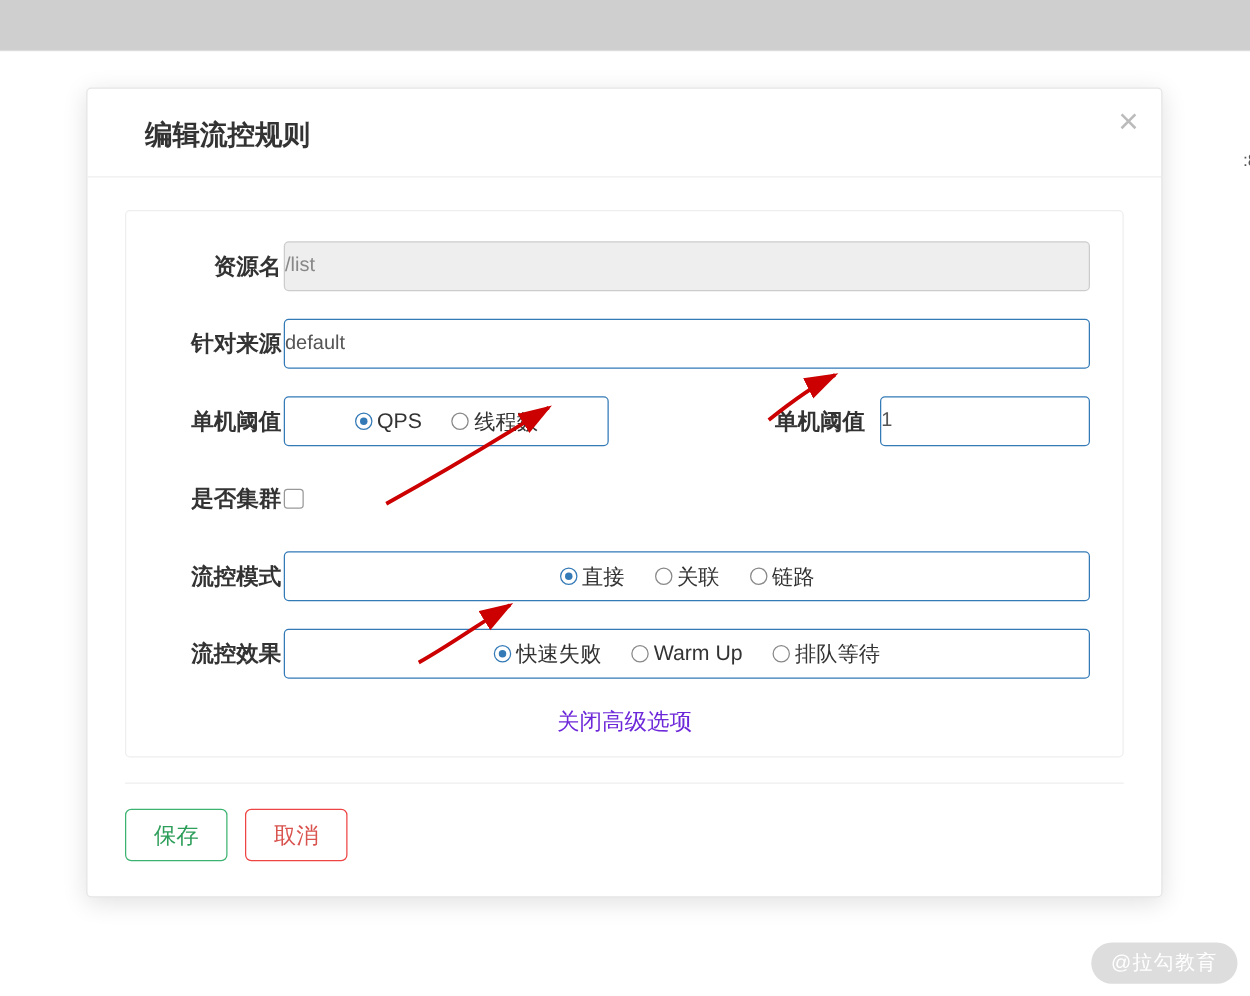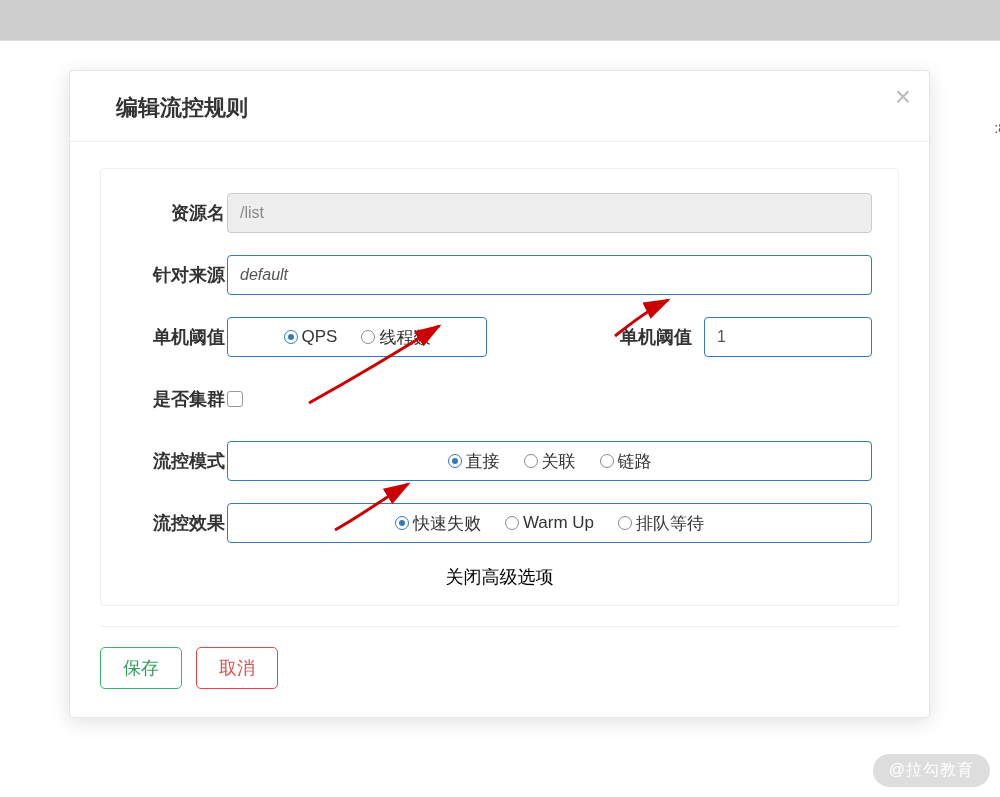--- a/index.html
+++ b/index.html
@@ -79,26 +79,26 @@
     }
     .form-field {
       flex: 1;
       display: flex;
       align-items: center;
     }
     .input-text, .input-disabled, .input-number, .panel-outlined {
       height: 40px;
       border: 1px solid #337ab7;
       border-radius: 4px;
-      padding: 0 12px;
+      padding: 0 0;
       font-size: 16px;
       color: #555;
       background: #fff;
     }
-    .input-text { width: 100%; font-style: italic; }
+    .input-text { width: 100%; }
     .input-disabled {
       width: 100%;
       background: #eee;
       color: #888;
       border: 1px solid #ccc;
       display: flex; align-items: center;
     }
     .input-number { width: 168px; }
     .panel-outlined {
       width: 100%;
@@ -127,21 +127,21 @@
     }
     .threshold-right .form-label-inline {
       font-size: 18px; font-weight: 700; color: #333;
     }
     .checkbox {
       width: 16px; height: 16px; border: 1px solid #999; border-radius: 3px; background: #fff; display: inline-block;
     }
     .advanced-link-row {
       text-align: center; margin: 14px 0 10px 0;
     }
-    .advanced-link { color: #000000; font-size: 18px; cursor: pointer; }
+    .advanced-link { color: #6d28d9; font-size: 18px; cursor: pointer; }
     .divider {
       height: 1px; background: #eee; margin: 20px 0 20px 0;
     }
     .modal-footer {
       padding: 0 30px 28px 30px;
       display: flex; gap: 14px;
     }
     .btn {
       height: 42px; padding: 0 22px;
       border-radius: 5px;

